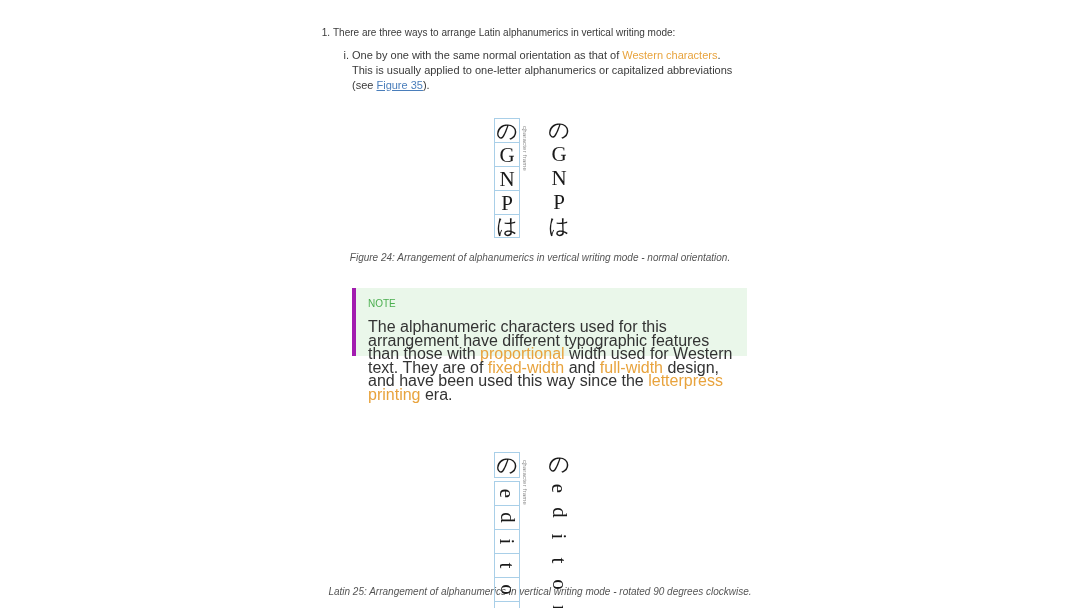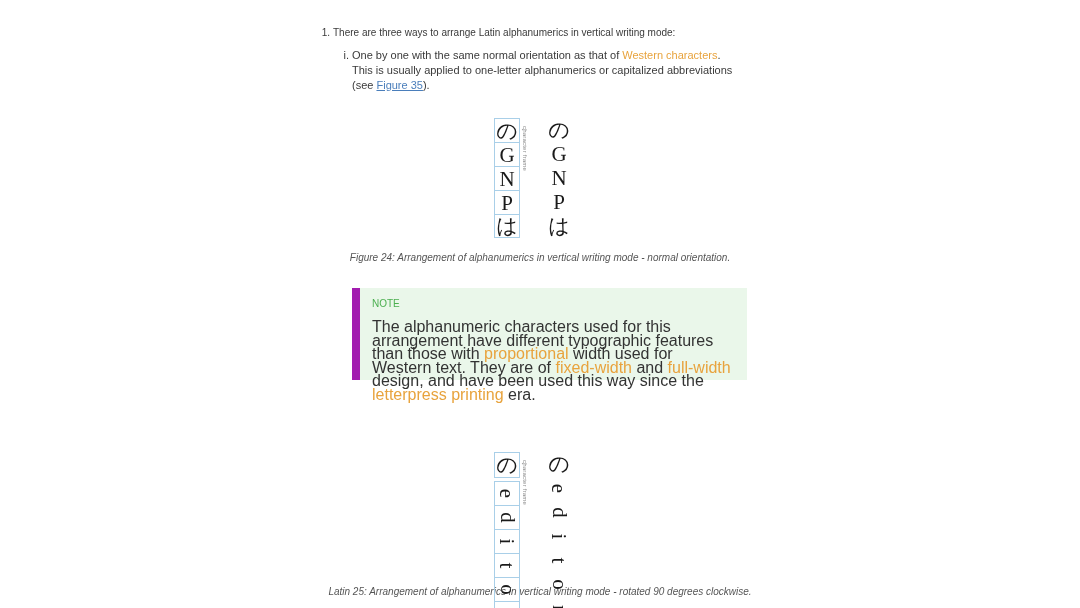--- a/index.html
+++ b/index.html
@@ -174,23 +174,23 @@
     font-family: "Liberation Sans", sans-serif;
   }
   .fig-caption .fignum { font-style: italic; }
 
   
   .note {
     position: absolute;
     left: 352px;
     top: 288px;
     width: 395px;
-    height: 92px;
+    height: 68px;
     background: #eaf7ea;
-    border-left: 8px solid #a21caf;
+    border-left: 4px solid #a21caf;
     box-sizing: border-box;
     padding: 9px 12px 10px 12px;
   }
   .note-title {
     color: #4caf50;
     font-size: 10px;
     line-height: 14px;
     margin-bottom: 9px;
   }
   .note-body {

